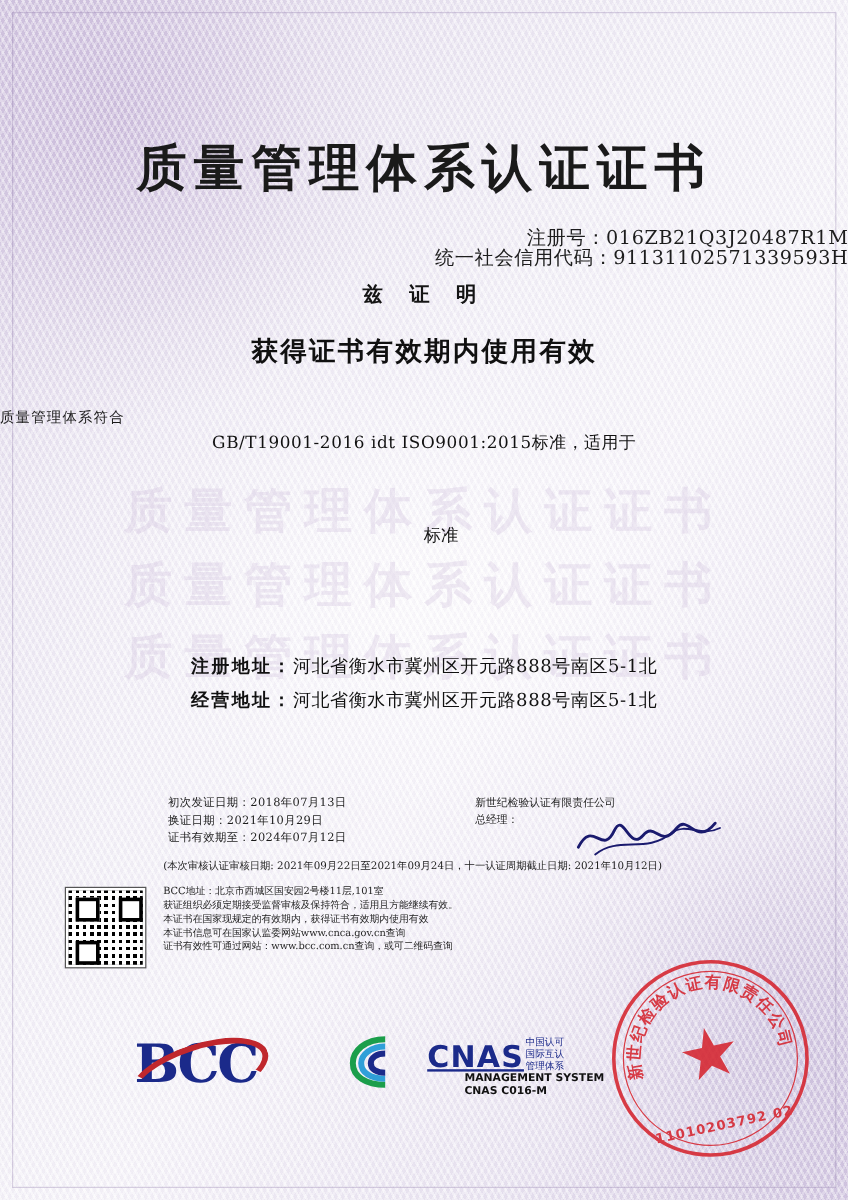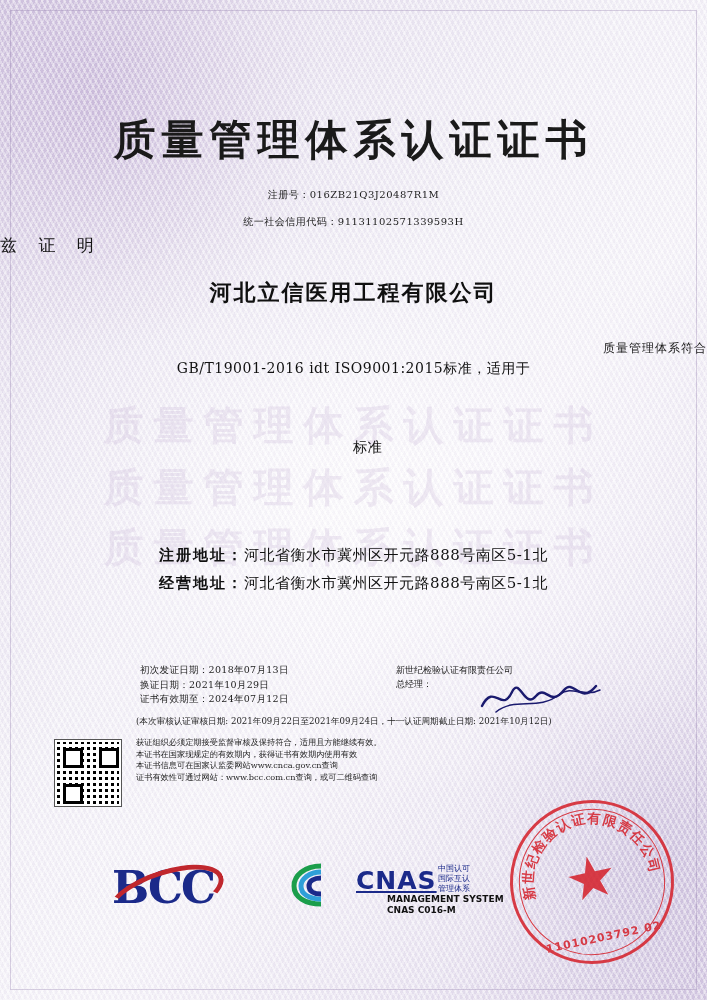--- a/index.html
+++ b/index.html
@@ -51,42 +51,42 @@
     position:absolute;left:0;right:0;top:112px;
     text-align:center;
     font-family:"DejaVu Serif","Liberation Serif",serif;
     font-weight:bold;
     font-size:42px;
     letter-spacing:6px;
     color:#1a1a1a;
   }
   .regline{
     position:absolute;left:0;right:0;
-    text-align:center;font-size:10px;color:#1d1d1d;
+    text-align:right;font-size:16px;color:#1d1d1d;
     font-family:"DejaVu Serif","Liberation Serif",serif;
     letter-spacing:0.5px;
   }
   .reg1{top:188px;}
-  .reg2{top:215px;}
+  .reg2{top:205px;}
 
   .hereby{
     position:absolute;left:0;right:0;top:234px;
-    font-size:17px;letter-spacing:8px;
-    font-family:"DejaVu Serif","Liberation Serif",serif;
-    color:#141414;font-weight:normal;
+    text-align:center;font-size:17px;letter-spacing:8px;
+    font-family:"DejaVu Serif","Liberation Serif",serif;
+    color:#141414;font-weight:bold;
   }
   .company{
     position:absolute;left:0;right:0;top:278px;
     text-align:center;font-size:22px;font-weight:bold;
     letter-spacing:2px;color:#101010;
     font-family:"DejaVu Serif","Liberation Serif",serif;
   }
   .std1{
     position:absolute;left:0;right:0;top:340px;
-    text-align:right;font-size:12px;color:#1a1a1a;
+    text-align:left;font-size:12px;color:#1a1a1a;
     font-family:"DejaVu Serif","Liberation Serif",serif;
     letter-spacing:1px;
   }
   .std2{
     position:absolute;left:0;right:0;top:360px;
     text-align:center;font-size:14px;color:#111;
     font-family:"DejaVu Serif","Liberation Serif",serif;
     letter-spacing:0.5px;
   }
   .scope{
@@ -227,21 +227,21 @@
 
   <div class="content">
 
     <div class="title">质量管理体系认证证书</div>
 
     <div class="regline reg1">注册号：016ZB21Q3J20487R1M</div>
     <div class="regline reg2">统一社会信用代码：91131102571339593H</div>
 
     <div class="hereby">兹 证 明</div>
 
-    <div class="company">河北立信医用工程有限公司</div>
+    <div class="company">获得证书有效期内使用有效</div>
 
     <div class="std1">质量管理体系符合</div>
     <div class="std2">GB/T19001-2016 idt ISO9001:2015标准，适用于</div>
 
     <div class="scope">
       <span class="lastline">标准</span>
     </div>
 
     <div class="addr addr1">
       <span class="lbl">注册地址：</span><span>河北省衡水市冀州区开元路888号南区5-1北</span>
@@ -262,20 +262,21 @@
     </div>
 
     <svg class="signature" viewBox="0 0 130 42">
       <path d="M6,30 C18,6 26,38 36,16 C44,0 48,34 60,20 C70,8 74,32 88,14 C98,2 104,30 120,10" fill="none" stroke="#1a1a6e" stroke-width="2.4" stroke-linecap="round"></path>
       <path d="M20,36 C40,20 62,36 84,18 C96,9 108,22 124,14" fill="none" stroke="#1a1a6e" stroke-width="1.6" stroke-linecap="round"></path>
     </svg>
 
     <div class="note-line">(本次审核认证审核日期: 2021年09月22日至2021年09月24日，十一认证周期截止日期: 2021年10月12日)</div>
 
     <div class="fineprint">
+      <div>BCC地址：北京市西城区国安园2号楼11层,101室</div>
       <div>获证组织必须定期接受监督审核及保持符合，适用且方能继续有效。</div>
       <div>本证书在国家现规定的有效期内，获得证书有效期内使用有效</div>
       <div>本证书信息可在国家认监委网站www.cnca.gov.cn查询</div>
       <div>证书有效性可通过网站：www.bcc.com.cn查询，或可二维码查询</div>
     </div>
 
     <div class="qr"></div>
 
     <div class="bcc">
       <div class="bcc-swoosh"></div>

